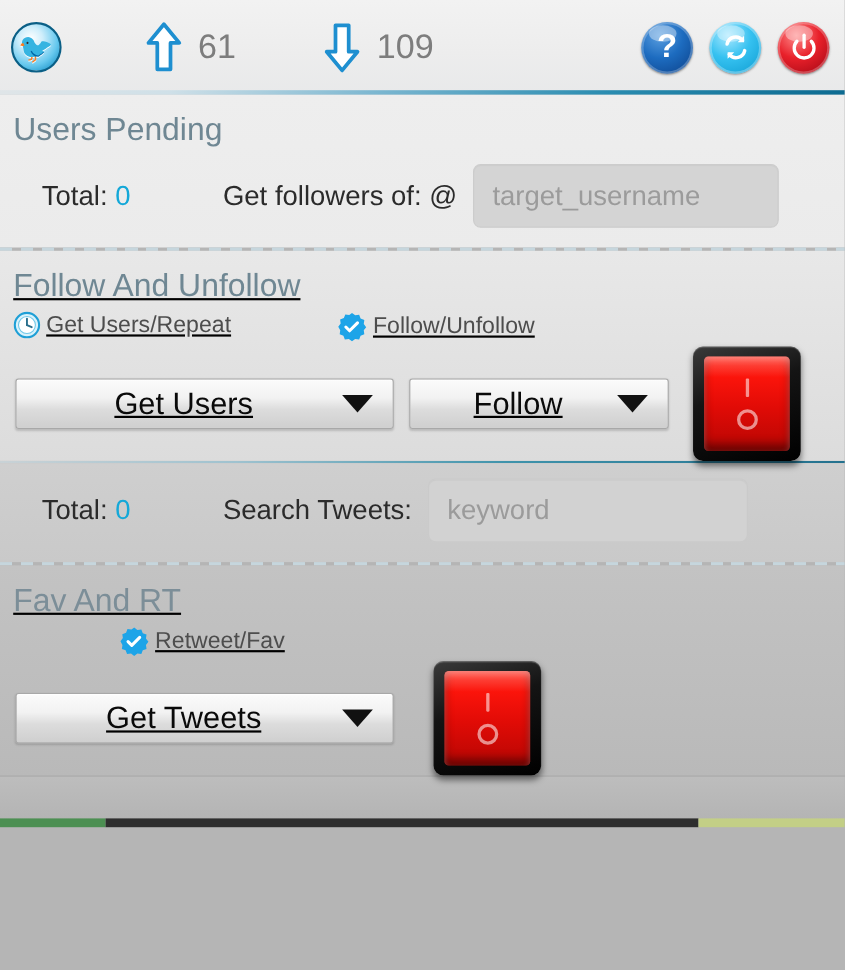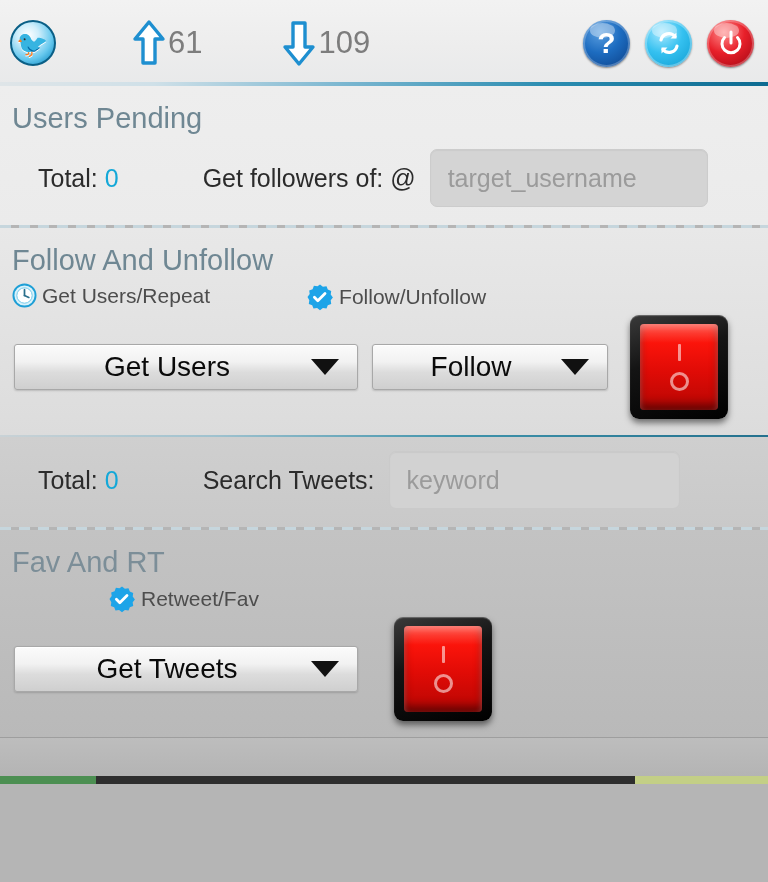--- a/index.html
+++ b/index.html
@@ -34,21 +34,21 @@
     position:absolute; left:50%; top:52%; transform:translate(-50%,-50%);
     font-size:26px; line-height:1; color:#1679b5;
     text-shadow:0 1px 0 #ffffff;
   }
   .username {
     margin-left:14px;
     font-size:30px; font-style:italic; font-weight:bold;
     color:#9a9a9a; letter-spacing:0.5px;
   }
   .counter {
-    display:flex; align-items:center; gap:2px;
+    display:flex; align-items:center; gap:14px;
   }
   .counter.up { margin-left:76px; }
   .counter.down { margin-left:80px; }
   .arrow-icon { width:34px; height:48px; display:block; }
   .counter-num { font-size:31px; color:#7d7d7d; }
 
   .head-buttons { margin-left:auto; margin-right:14px; display:flex; gap:15px; align-items:center; }
   .round-btn {
     width:47px; height:47px; border-radius:50%;
     display:flex; align-items:center; justify-content:center;
@@ -106,21 +106,21 @@
     height:3px; width:100%;
     background-image:repeating-linear-gradient(90deg,#c6d6dd 0 11px, rgba(0,0,0,0) 11px 19px);
   }
   .divider-solid {
     height:2px; width:100%;
     background:linear-gradient(90deg,#c9d2d6 0%,#9fc2cf 28%,#3f93ab 60%,#24718e 100%);
   }
   .divider-grey { height:1px; background:#9e9e9e; }
 
   
-  .ctrl-block { padding:0 0 16px 0; position:relative; }
+  .ctrl-block { padding:0 0 0 0; position:relative;text-decoration:underline; }
   .ctrl-labels { display:flex; align-items:flex-start; padding:6px 0 4px 12px; }
   .lbl-wrap { display:flex; align-items:center; gap:5px; }
   .lbl-wrap.second { margin-left:96px; }
   .lbl-text { font-size:21px; color:#4d4d4d; }
 
   .clock-icon { width:25px; height:25px; display:block; }
   .verified-icon { width:28px; height:28px; display:block; }
 
   .ctrl-row { display:flex; align-items:center; padding-left:14px; }
   .spinner {

